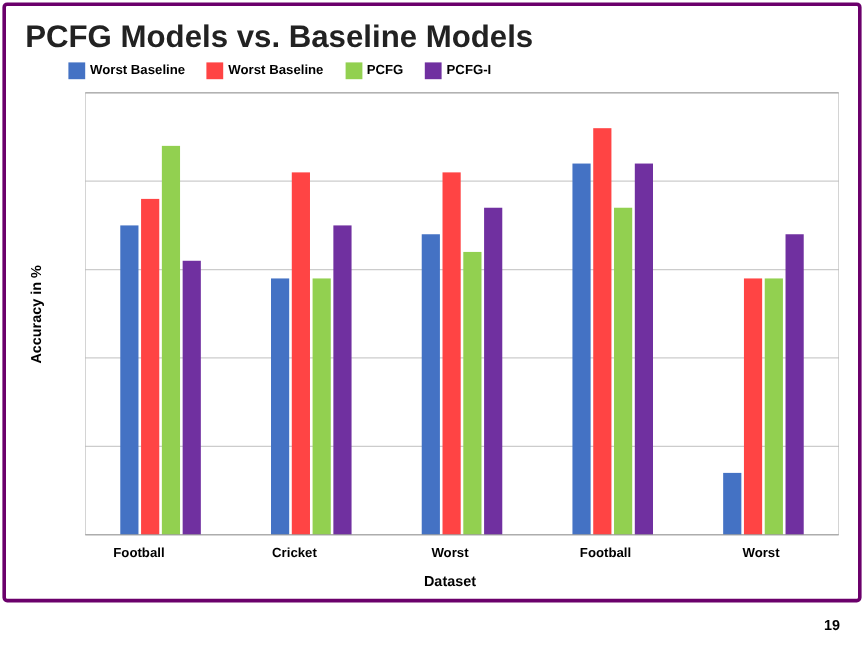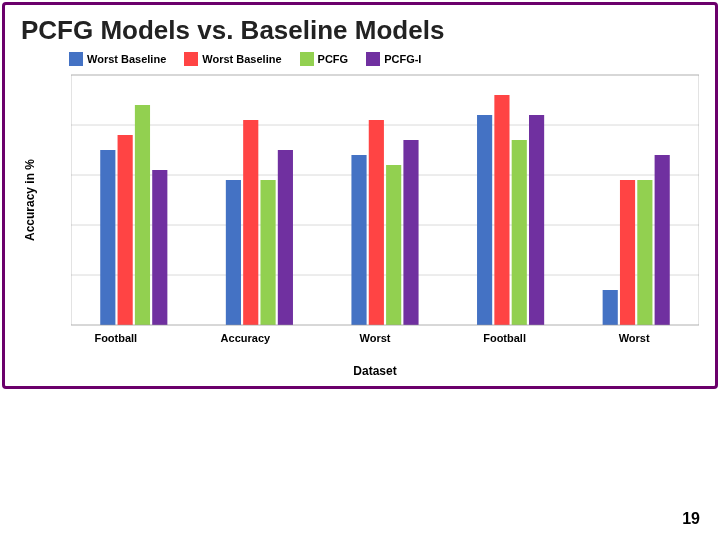--- a/index.html
+++ b/index.html
@@ -5,21 +5,21 @@
     * { margin: 0; padding: 0; box-sizing: border-box; }
     body {
       width: 720px;
       height: 540px;
       background: #fff;
       font-family: Arial, sans-serif;
       overflow: hidden;
     }
     .outer {
       width: 716px;
-      height: 387px;
+      height: 500px;
       margin: 2px;
       border: 3px solid #6b006b;
       border-radius: 4px;
       padding: 10px 16px 8px 16px;
       display: flex;
       flex-direction: column;
     }
     .title {
       font-size: 26px;
       font-weight: bold;
@@ -28,21 +28,21 @@
     }
     .chart-area {
       flex: 1;
       display: flex;
       flex-direction: column;
     }
     .legend {
       display: flex;
       gap: 18px;
       margin-bottom: 4px;
-      margin-left: 48px;
+      margin-left: 36px;
     }
     .legend-item {
       display: flex;
       align-items: center;
       gap: 4px;
       font-size: 11px;
       font-weight: bold;
     }
     .legend-color {
       width: 14px;
@@ -82,37 +82,37 @@
     .x-label {
       font-size: 11px;
       font-weight: bold;
       text-align: center;
       width: 80px;
     }
     .dataset-label {
       text-align: center;
       font-size: 12px;
       font-weight: bold;
-      margin-top: 20px;
+      margin-top: 10px;
       margin-left: 30px;
     }
     .footer-text {
       font-size: 12px;
       font-weight: bold;
       margin-top: 6px;
       line-height: 1.4;
     }
     .footer-text em {
       font-style: italic;
     }
     .slide-number {
       position: absolute;
       bottom: 12px;
       right: 20px;
-      font-size: 16px;
+      font-size: 12px;
       font-weight: bold;
       margin-left: 42px;
     }
   </style>
 </head>
 <body>
 
 <div class="outer">
   <div class="title">PCFG Models vs. Baseline Models</div>
 
@@ -180,21 +180,21 @@
                   <text x="-4" y="9" text-anchor="end" font-size="11" font-family="Arial" fill="#333">100</text>
                 </g>
               </g>
             </svg>
         </div>
       </div>
     </div>
 
     <div class="x-labels" id="x-labels-container">
         <div class="x-label">Football</div>
-        <div class="x-label">Accuracy</div>
+        <div class="x-label">Cricket</div>
         <div class="x-label">Worst</div>
         <div class="x-label">Football</div>
         <div class="x-label">Worst</div>
       </div>
     <div class="dataset-label">Dataset</div>
   </div>
 
 </div>
 
 <div class="slide-number">19</div>

